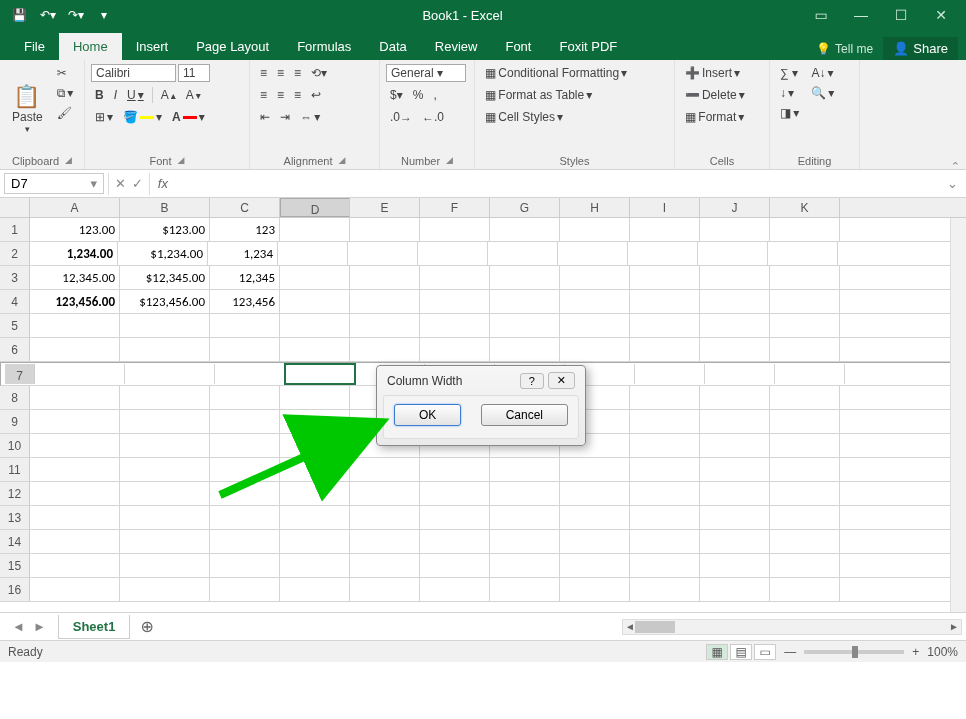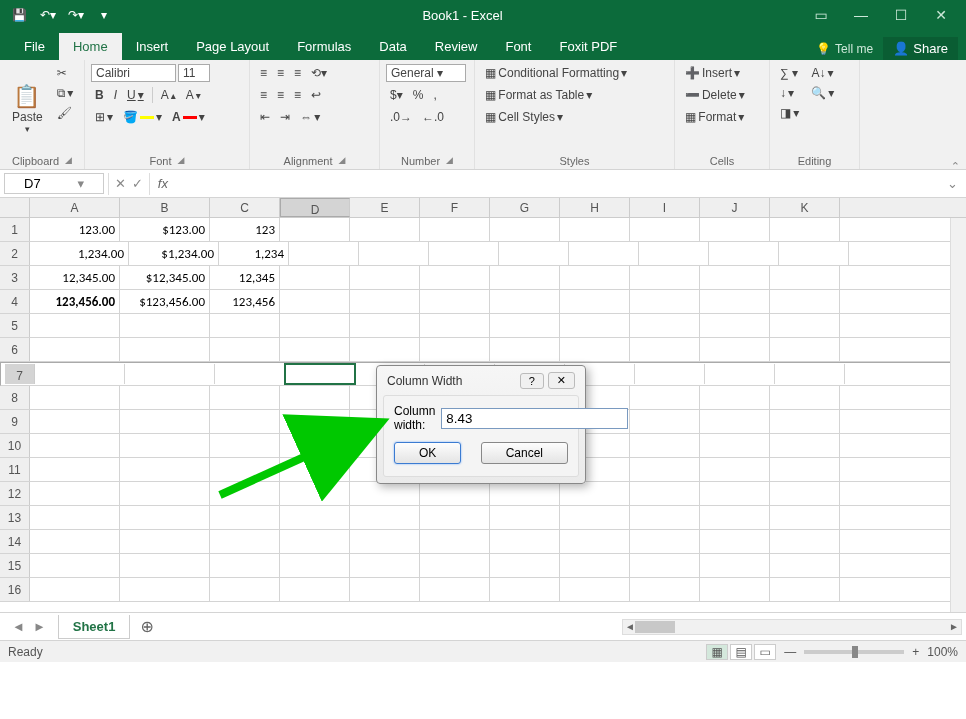--- a/index.html
+++ b/index.html
@@ -30,21 +30,21 @@
 .group-body { display: flex; gap: 4px; flex: 1; }
 .vstack { display: flex; flex-direction: column; gap: 2px; }
 .hstack { display: flex; gap: 2px; align-items: center; }
 .rbtn { padding: 2px 4px; cursor: pointer; display:flex; align-items:center; gap:2px;}
 .big-btn { display: flex; flex-direction: column; align-items: center; justify-content: center; padding: 4px 6px; cursor: pointer; }
 .sel { border: 1px solid #aaa; background: #fff; padding: 1px 4px; font-size: 12px; }
 .colorbar { width: 14px; height: 3px; display: block; }
 
 
 .formula-bar { height: 28px; border-bottom: 1px solid #d4d4d4; display: flex; align-items: center; font-size: 13px; }
-.namebox { width: 100px; border: 1px solid #ccc; margin: 2px 4px; padding: 2px 19px; background:#fff;}
+.namebox { width: 100px; border: 1px solid #ccc; margin: 2px 4px; padding: 2px 6px; background:#fff;}
 .fx-btns { display: flex; gap: 6px; color: #888; padding: 0 6px; border-left:1px solid #ddd; border-right:1px solid #ddd; height:22px; align-items:center;}
 .fx-label { padding: 0 8px; font-style: italic; color: #666; }
 .formula-input { flex: 1; border: none; padding: 2px 6px; }
 
 
 .grid-area { position: relative; height: 414px; overflow: hidden; background:#fff;}
 .col-headers { display: flex; height: 20px; background: #efefef; border-bottom: 1px solid #ccc; font-size: 12px; color: #555; }
 .corner { width: 30px; border-right: 1px solid #ccc; background: #efefef; }
 .col-h { border-right: 1px solid #ccc; text-align: center; line-height: 20px; }
 .rows { }
@@ -310,21 +310,21 @@
         <div class="cell" style="width: 70px;"></div>
         <div class="cell" style="width: 70px;"></div>
         <div class="cell" style="width: 70px;"></div>
         <div class="cell" style="width: 70px;"></div>
         <div class="cell" style="width: 70px;"></div>
         <div class="cell" style="width: 70px;"></div>
         <div class="cell" style="width: 70px;"></div>
       </div>
       <div class="row">
         <div class="row-h">2</div>
-        <div class="cell" style="width: 99px;">1,234.00</div>
+        <div class="cell" style="width: 88px; font-weight: bold;">1,234.00</div>
         <div class="cell" style="width: 90px;">$1,234.00</div>
         <div class="cell" style="width: 70px;">1,234</div>
         <div class="cell" style="width: 70px;"></div>
         <div class="cell" style="width: 70px;"></div>
         <div class="cell" style="width: 70px;"></div>
         <div class="cell" style="width: 70px;"></div>
         <div class="cell" style="width: 70px;"></div>
         <div class="cell" style="width: 70px;"></div>
         <div class="cell" style="width: 70px;"></div>
         <div class="cell" style="width: 70px;"></div>
@@ -570,24 +570,20 @@
   </div>
 </div>
 
 <div class="dialog">
   <div class="dlg-title">
     <span class="dlg-title-txt">Column Width</span>
     <span class="dlg-title-btn">?</span>
     <span class="dlg-title-btn">✕</span>
   </div>
   <div class="dlg-body">
-    <div class="dlg-row">
-      <span>Column width:</span>
-      <input class="dlg-input" value="8.43" style="">
-    </div>
     <div class="dlg-btns">
       <div class="dlg-btn primary">OK</div>
       <div class="dlg-btn">Cancel</div>
     </div>
   </div>
 </div>
 
 <svg class="arrow-svg" width="200" height="140">
   <defs>
       <marker id="ah" markerWidth="12" markerHeight="12" refX="10" refY="6" orient="auto">

